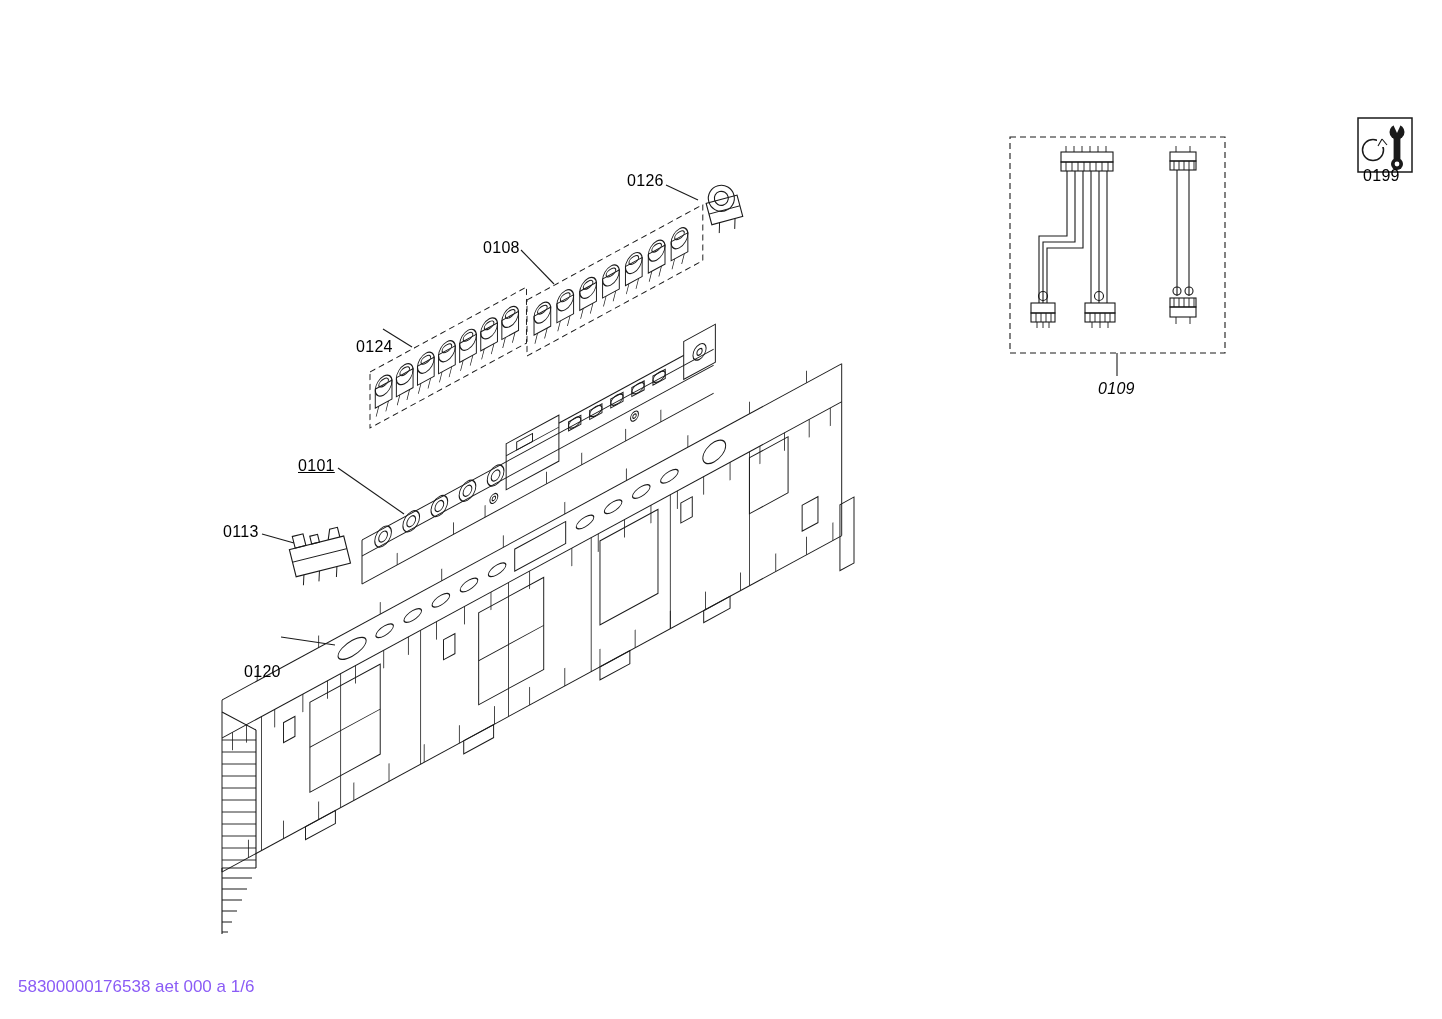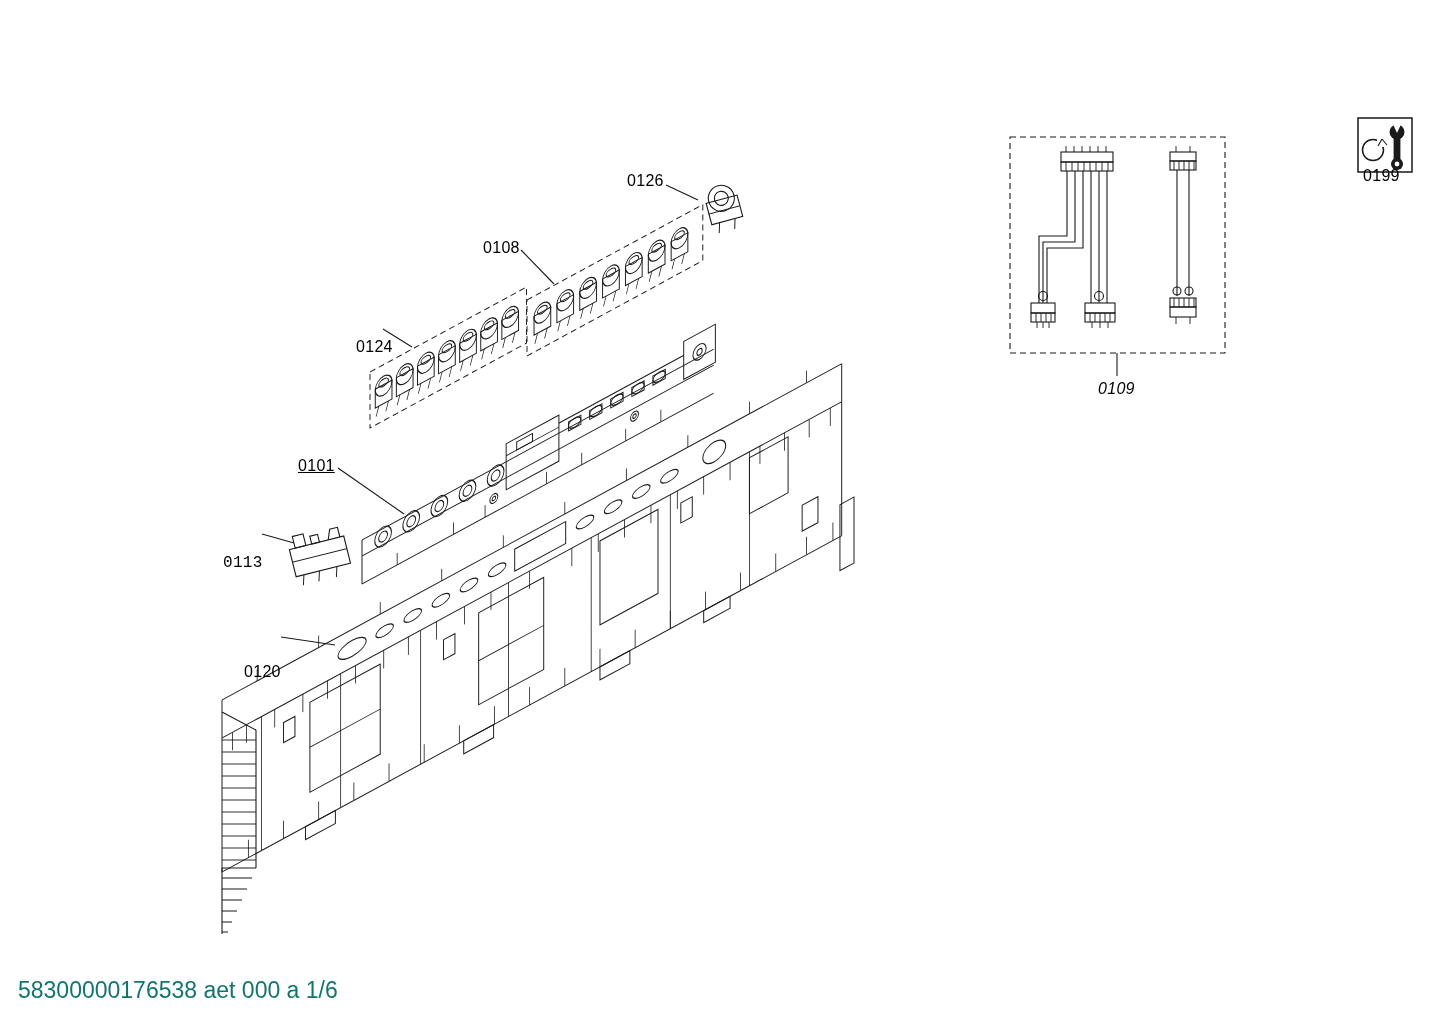--- a/index.html
+++ b/index.html
@@ -7,21 +7,21 @@
   html,body { margin:0; padding:0; background:#fff; }
   body { font-family:"Liberation Sans", sans-serif; }
   .page { position:relative; width:1442px; height:1019px; background:#fff; overflow:hidden; color:var(--line); }
   .art { position:absolute; left:0; top:0; width:1442px; height:1019px;
          stroke:currentColor; fill:none; stroke-width:1.1; color:var(--line); }
   .art .thin  { stroke-width:0.9; }
   .art .thick { stroke-width:1.5; }
   .art .dashed{ stroke-dasharray:6 4; }
   .part-label { position:absolute; font-size:16px; color:#000; letter-spacing:0.3px;
                 cursor:pointer; user-select:none; line-height:1; }
-  .footer-id { position:absolute; left:18px; top:977px; font-size:23px; color:#0f766e; }
+  .footer-id { position:absolute; left:18px; top:977px; font-size:17px; color:#8b5cf6; }
 </style>
 </head>
 <body>
 
 <div class="page">
 
   <svg class="art" viewBox="0 0 1442 1019">
 
     <g transform="matrix(0.879,-0.477,0,1,222,700)">
 
@@ -250,20 +250,20 @@
       <line x1="338" y1="468" x2="404" y2="514"></line>
       <line x1="262" y1="534" x2="294" y2="543"></line>
       <line x1="281" y1="637" x2="335" y2="645"></line>
     </g>
   </svg>
 
   <div class="part-label" style="left:627px; top:173px;">0126</div>
   <div class="part-label" style="left:483px; top:240px;">0108</div>
   <div class="part-label" style="left:356px; top:318px;margin-top:21px;">0124</div>
   <div class="part-label" style="left:298px; top:458px;text-decoration:underline;">0101</div>
-  <div class="part-label" style="left:223px; top:555px;font-family:Liberation Mono, monospace;">0113</div>
+  <div class="part-label" style="left:223px; top:524px;">0113</div>
   <div class="part-label" style="left:244px; top:620px;margin-top:44px;">0120</div>
   <div class="part-label" style="left:1098px; top:381px;font-style:italic;">0109</div>
   <div class="part-label" style="left:1363px; top:168px;">0199</div>
 
   <div class="footer-id">58300000176538 aet 000 a 1/6</div>
 
 </div>
 
 </body></html>

